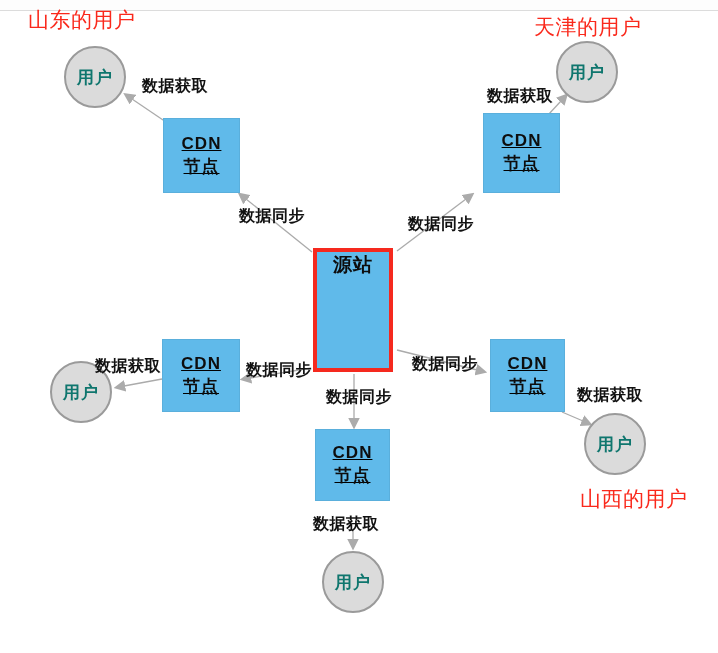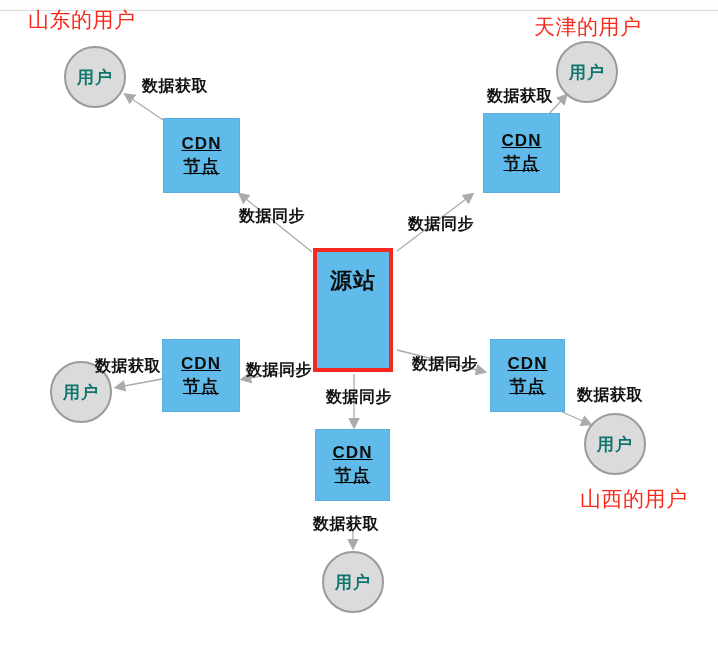--- a/index.html
+++ b/index.html
@@ -35,21 +35,21 @@
     background:var(--user-fill);border:2px solid var(--user-border);
     display:flex;align-items:center;justify-content:center;box-sizing:border-box;
   }
   .user span{font-size:17px;font-weight:700;color:#0f766e;letter-spacing:1px;}
   .source{
     position:absolute;left:313px;top:248px;width:80px;height:124px;box-sizing:border-box;
     background:var(--node-blue);border:4px solid var(--source-border);
     display:flex;justify-content:center;align-items:flex-start;
   }
   .source .source-label{
-    margin-top:14px;font-size:22px;font-weight:700;color:#0d0d0d;letter-spacing:1px;
+    font-size:19px;font-weight:700;color:#0d0d0d;letter-spacing:1px;
   }
   .region{
     position:absolute;font-size:21px;font-weight:500;color:var(--region-red);
     white-space:nowrap;letter-spacing:0.5px;
   }
   .edge-label{
     position:absolute;font-size:16px;font-weight:700;color:var(--label-black);
     white-space:nowrap;letter-spacing:0.5px;
   }
 </style>

